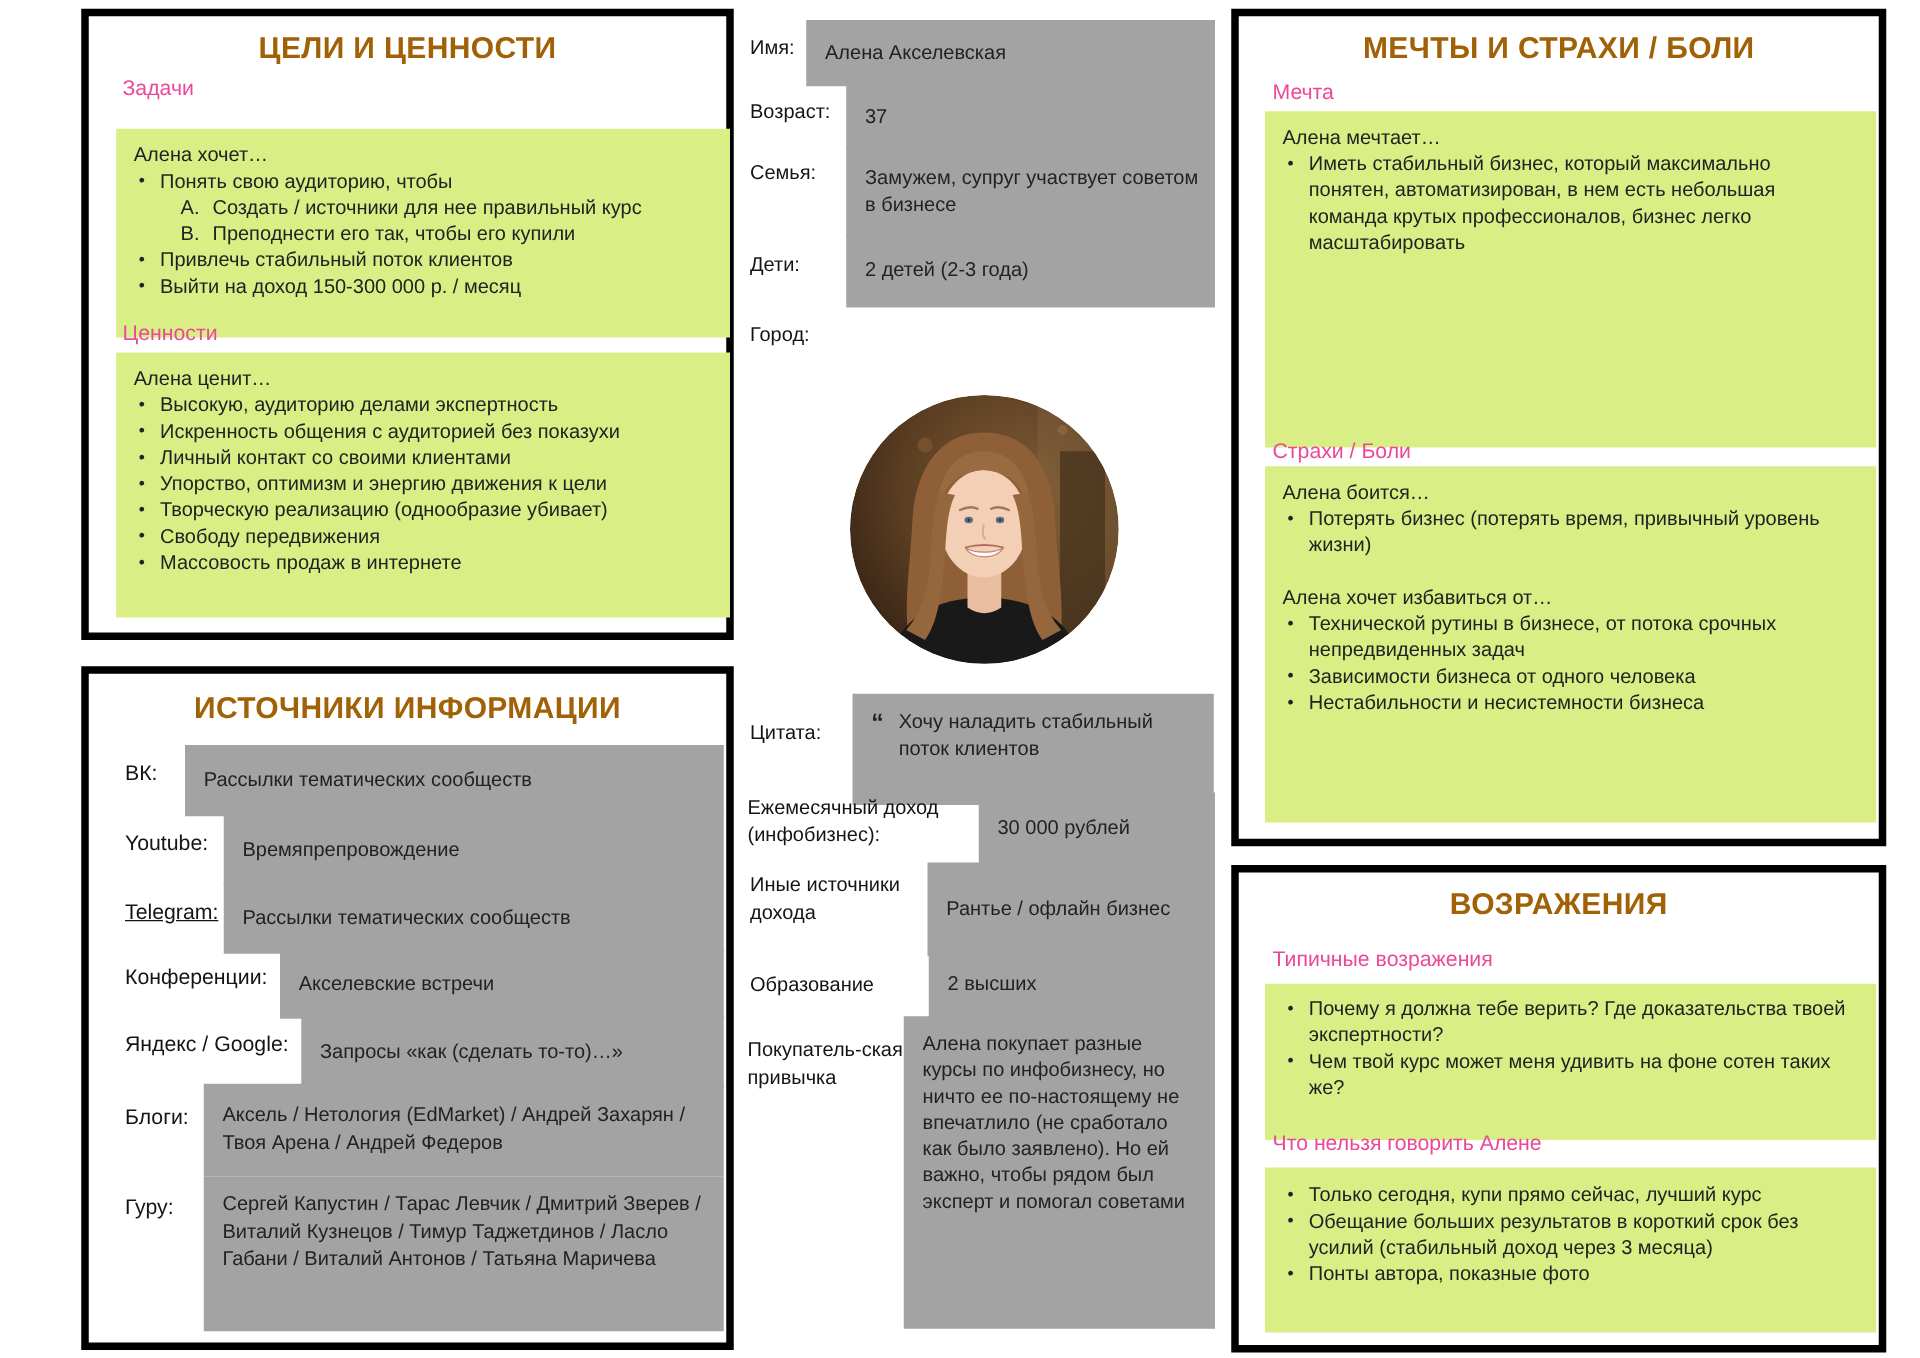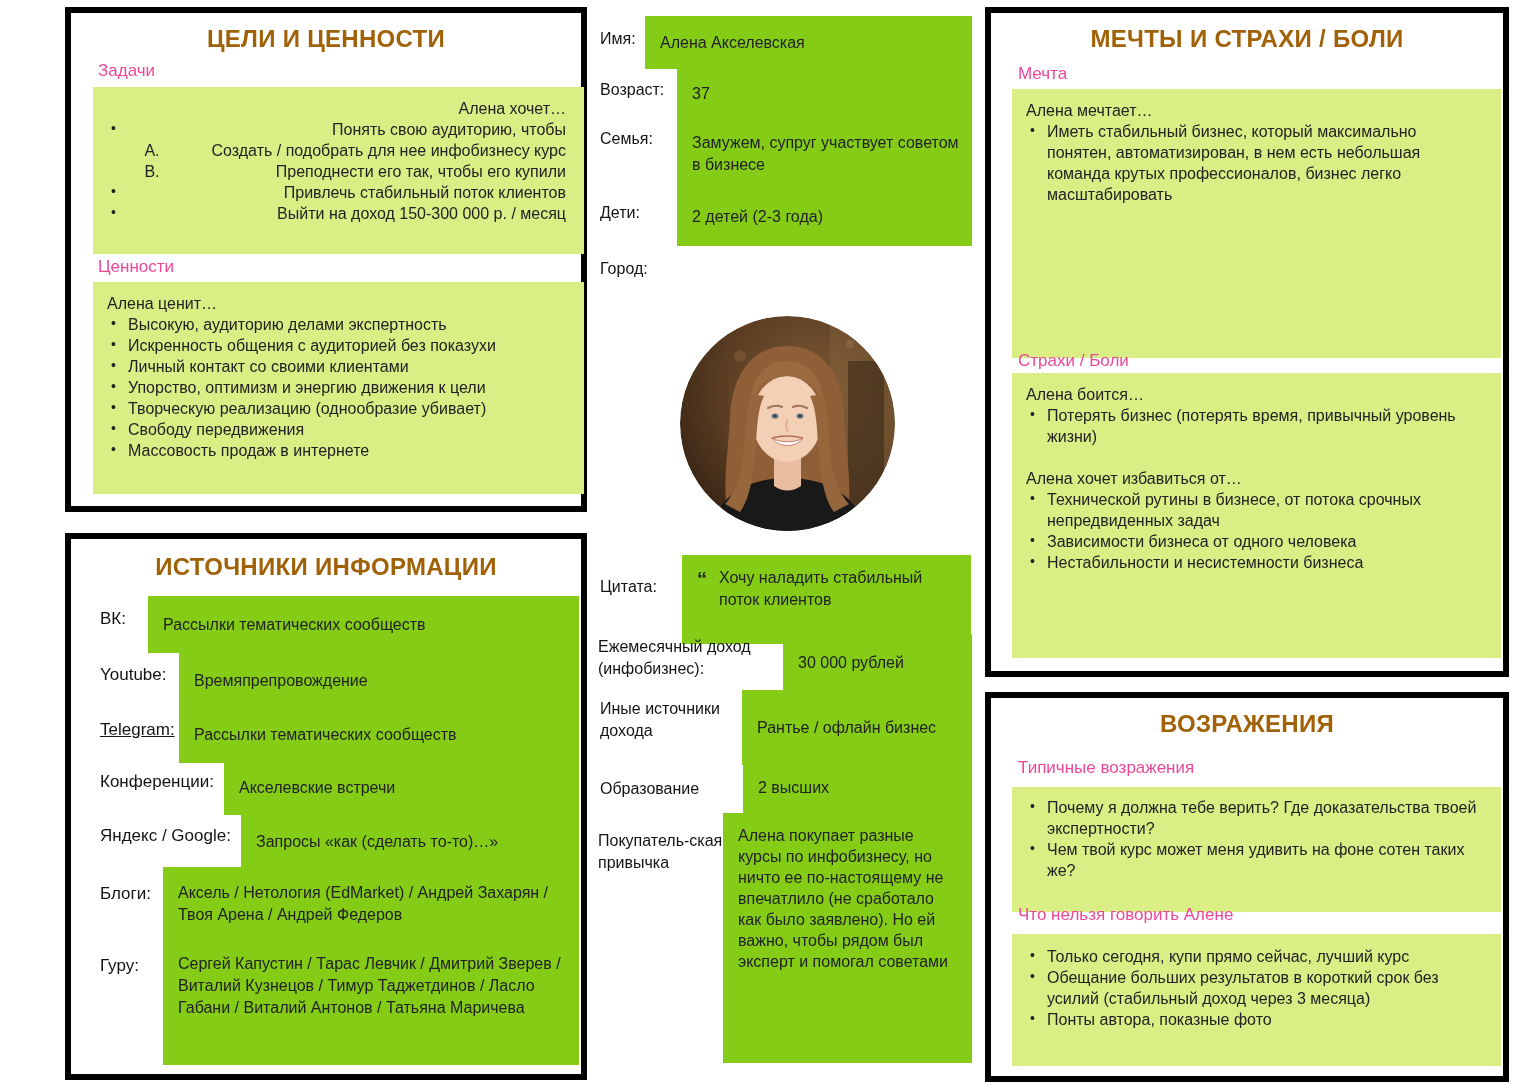--- a/index.html
+++ b/index.html
@@ -21,44 +21,44 @@
   }
   .intro{margin:0 0 0 0;}
   ul.blist{list-style:none;margin:0;padding:0;}
   ul.blist>li{position:relative;padding-left:21px;}
   ul.blist>li::before{content:"•";position:absolute;left:4px;top:-1px;font-size:14px;}
   ol.alist{list-style-type:upper-alpha;margin:0;padding-left:36px;}
   ol.alist>li{padding-left:6px;}
   .gap-top{margin-top:21px;}
   .mid-label{position:absolute;font-size:16px;color:#141414;line-height:22px;}
   .vbox{
-    position:absolute;background:#84cc16;color:#222;
+    position:absolute;background:#a3a3a3;color:#222;
     font-size:16px;line-height:22px;display:flex;align-items:center;
     padding:4px 12px 4px 15px;
   }
   .vbox.top{align-items:flex-start;padding-top:12px;}
   .quote-mark{font-weight:bold;font-size:20px;margin:2px 12px 0 0;line-height:20px;}
   .photo{position:absolute;border-radius:50%;overflow:hidden;}
   .src-label{position:absolute;font-size:17px;color:#141414;white-space:nowrap;}
 </style>
 </head>
 <body>
 
 <div class="stage">
 
   <div class="panel" style="left:65px;top:7px;width:510px;height:493px;">
     <div class="panel-title" style="top:12px;">ЦЕЛИ И ЦЕННОСТИ</div>
     <div class="slabel" style="left:27px;top:48px;">Задачи</div>
-    <div class="hl" style="left:22px;top:74px;width:459px;height:146px;text-align:right;">
+    <div class="hl" style="left:22px;top:90px;width:459px;height:146px;">
       <div class="intro">Алена хочет…</div>
       <ul class="blist">
         <li>
           <span>Понять свою аудиторию, чтобы</span>
           <ol class="alist">
-            <li>Создать / подобрать для нее инфобизнесу курс</li>
+            <li>Создать / источники для нее правильный курс</li>
             <li>Преподнести его так, чтобы его купили</li>
           </ol>
         </li>
         <li>Привлечь стабильный поток клиентов</li>
         <li>Выйти на доход 150-300 000 р. / месяц</li>
       </ul>
     </div>
     <div class="slabel" style="left:27px;top:244px;">Ценности</div>
     <div class="hl" style="left:22px;top:269px;width:459px;height:191px;">
       <div class="intro">Алена ценит…</div>

